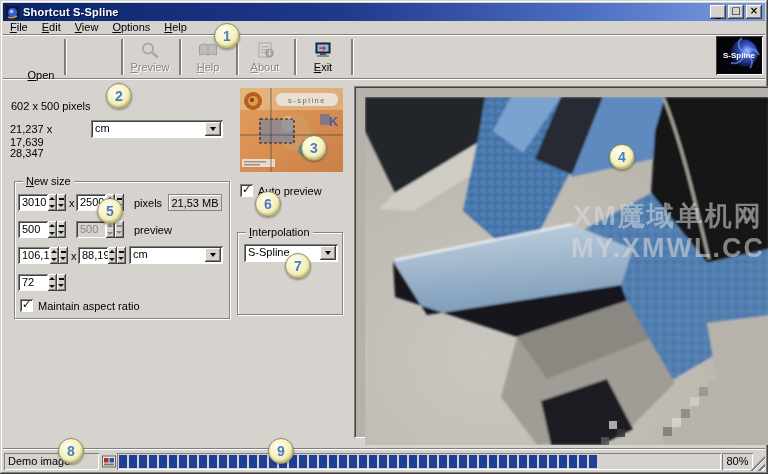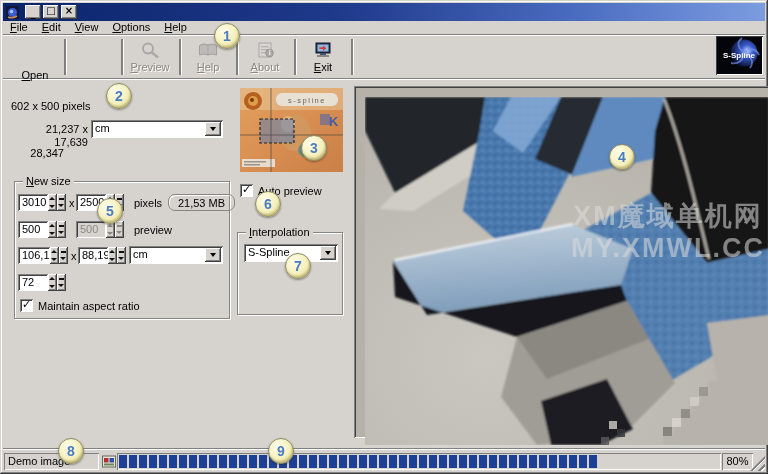--- a/index.html
+++ b/index.html
@@ -51,21 +51,21 @@
 
   .logo-box { position:absolute; right:5px; top:36px; width:47px; height:39px;
     box-shadow: inset 1px 1px 0 #404040, inset -1px -1px 0 #fff; background:#04050a; padding:1px; }
 
   
   .group { position:absolute; }
   .group-title { position:absolute; top:-6px; left:8px; background:#d6d3ce; padding:0 3px; line-height:11px; }
   .group-title.fl::first-letter { text-decoration:underline; }
 
   .lab { position:absolute; line-height:13px; }
-  .lab.r { text-align:right; }
+  .lab.r { }
 
   .edit { position:absolute; height:17px; background:#fff;
     box-shadow: inset 1px 1px 0 #808080, inset -1px -1px 0 #fff, inset 2px 2px 0 #404040;
     padding:3px 0 0 4px; line-height:11px; }
   .edit.dis { background:#d6d3ce; color:#8a8880; }
   .flatbox { position:absolute; height:17px; border:1px solid #868581;
     box-shadow: inset 1px 1px 0 #fff; text-align:center; padding-top:3px; line-height:11px; }
 
   .spinpair { position:absolute; height:17px; display:flex; }
   .spinbtn { position:relative; width:9px; height:17px; background:#d6d3ce;
@@ -144,36 +144,37 @@
 
 <div class="frame">
 
   <div class="titlebar">
     <svg class="title-icon" viewBox="0 0 13 13">
       <rect width="13" height="13" fill="#10173a"></rect>
       <circle cx="6.5" cy="6.5" r="4.5" fill="#3c5cd0"></circle>
       <circle cx="5.5" cy="5.5" r="1.8" fill="#a8c0ff"></circle>
       <path d="M2,11 q4,2 9,-1" stroke="#c89050" stroke-width="1.6" fill="none"></path>
     </svg>
+    <span class="title-text">Shortcut S-Spline</span>
     <div class="title-btn min raised">_</div>
     <div class="title-btn raised">□</div>
     <div class="title-btn raised">×</div>
   </div>
 
   <div class="menubar">
     <span class="menu-item">File</span>
     <span class="menu-item">Edit</span>
     <span class="menu-item">View</span>
     <span class="menu-item">Options</span>
     <span class="menu-item">Help</span>
   </div>
 
   <div class="toolbar">
 
-    <div class="tb-btn" style="left:6px;gap:36px;">
+    <div class="tb-btn" style="left:12px;gap:36px;">
       <svg width="22" height="18" viewBox="0 0 22 18">
         <path d="M2,15 V4 q0,-1.5 1.5,-1.5 H8 l2,2 h5 V7 H4 Z" fill="#e9c25f" stroke="#8a6a1a"></path>
         <path d="M3.5,15 L7,7 h13 l-3.5,8 Z" fill="#f6dc8e" stroke="#8a6a1a"></path>
       </svg>
       <span class="tb-lbl">Open</span>
     </div>
     <div class="tb-sep" style="left:61px;"></div>
 
     <div class="tb-sep" style="left:118px;"></div>
 
@@ -301,21 +302,21 @@
     <span class="spinbtn ud"></span>
       <span class="spinbtn dl"></span>
   </div>
   <span class="lab" style="left:69px; top:197px;">x</span>
   <div class="edit" style="left:76px; top:194px; width:30px;">2500</div>
   <div class="spinpair" style="left:106px; top:194px;">
     <span class="spinbtn ud"></span>
       <span class="spinbtn dl"></span>
   </div>
   <span class="lab" style="left:134px; top:197px;">pixels</span>
-  <div class="flatbox" style="left:168px; top:194px; width:67px;border-radius:7px;">21,53 MB</div>
+  <div class="flatbox" style="left:168px; top:194px; width:54px;">21,53 MB</div>
 
   <div class="edit" style="left:18px; top:221px; width:30px;">500</div>
   <div class="spinpair" style="left:48px; top:221px;">
     <span class="spinbtn ud"></span>
       <span class="spinbtn dl"></span>
   </div>
   <div class="edit dis" style="left:76px; top:221px; width:30px;">500</div>
   <div class="spinpair dis" style="left:106px; top:221px;">
     <span class="spinbtn ud"></span>
       <span class="spinbtn dl"></span>

